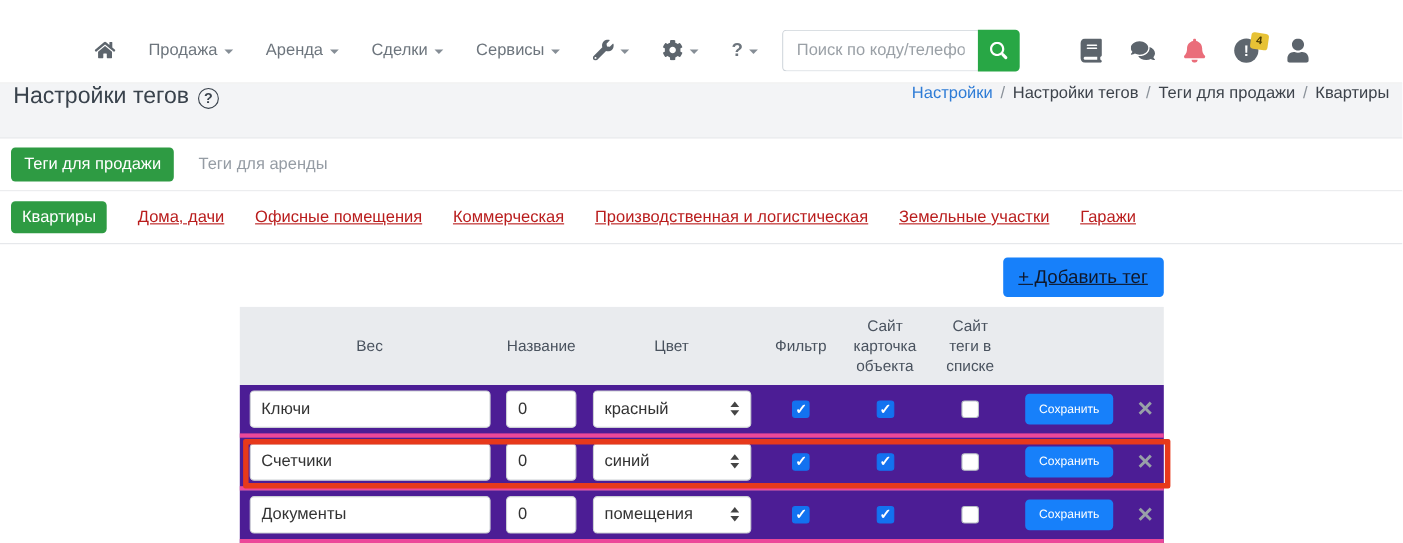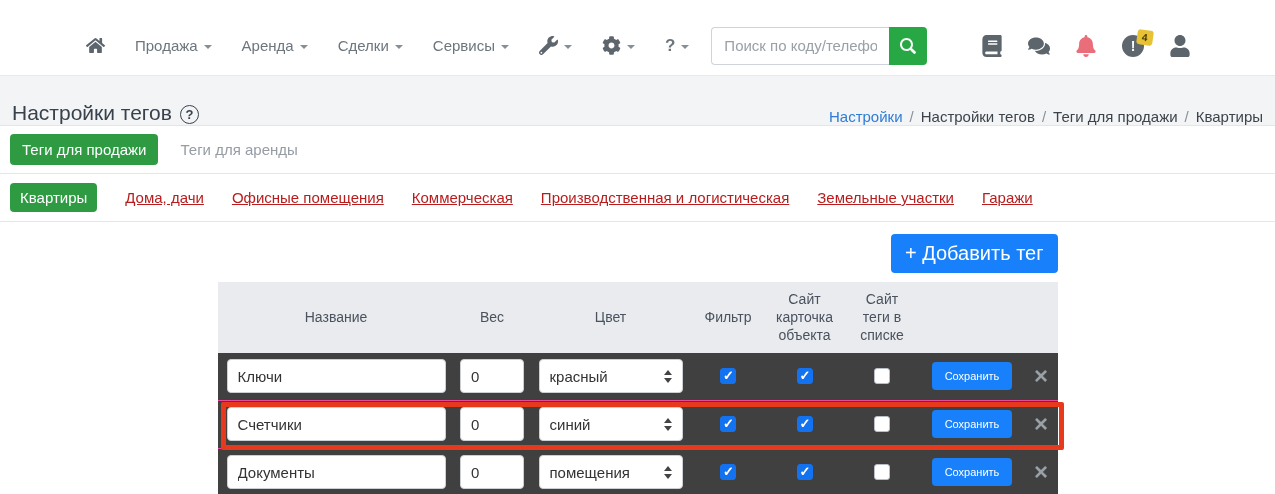--- a/index.html
+++ b/index.html
@@ -33,21 +33,21 @@
   .alert-wrap { position:relative; cursor:pointer; }
   .alert-circle { width:22px; height:22px; border-radius:50%; background:#5e666e; color:#fff;
                   font-weight:bold; font-size:14px; display:flex; align-items:center;
                   justify-content:center; }
   .alert-badge { position:absolute; top:-5px; right:-9px; background:#e7c235; color:#4a3b00;
                  font-size:10px; font-weight:bold; padding:2px 5px; border-radius:3px;
                  transform:rotate(8deg); }
 
   
   .page-header { height:50px; background:#f3f4f6; border-bottom:1px solid #e3e5e8;
-                 display:flex; align-items:flex-end; padding:0 12px; }
+                 display:flex; align-items:flex-start; padding:0 12px; }
   .page-title { font-size:21px; color:#39424c; display:flex; align-items:center; gap:8px; }
   .help-circle { width:19px; height:19px; border:1.7px solid #39424c; border-radius:50%;
                  font-size:13px; font-weight:bold; color:#39424c; display:inline-flex;
                  align-items:center; justify-content:center; margin-top:2px; }
   .breadcrumb { margin-left:auto; display:flex; align-items:center; gap:7px; font-size:15px; }
   .bc-link { color:#2e7cd6; cursor:pointer; }
   .bc-sep { color:#8a9199; }
   .bc-item { color:#3d434b; }
 
   
@@ -55,33 +55,33 @@
             align-items:center; padding:8px 10px; gap:28px; min-height:48px; }
   .pill-active { background:#2e9b43; color:#fff; border-radius:4px; padding:7px 12px;
                  font-size:15px; font-weight:500; cursor:pointer; white-space:nowrap; }
   .tab-plain { color:#959ca4; font-size:15px; cursor:pointer; white-space:nowrap; }
   .tab-plain2 { color:#b91c1c; font-size:15px; cursor:pointer; white-space:nowrap;text-decoration:underline; }
   .tabrow2 .pill-active { padding:6px 10px; }
 
   
   .content { padding-top:12px; }
   .toolbar { width:840px; margin:0 auto; text-align:right; }
-  .btn-blue { background:#1780fa; color:#ffffff; border:none; border-radius:4px;
-              padding:8px 14px; font-size:20px; cursor:pointer;
-              font-family:"Liberation Sans", sans-serif; }
+  .btn-blue { background:#1780fa; color:#0f172a; border:none; border-radius:4px;
+              padding:8px 14px; font-size:17px; cursor:pointer;
+              font-family:"Liberation Sans", sans-serif;text-decoration:underline; }
 
   .tag-table { width:840px; margin:9px auto 0; }
   .t-head, .t-row { display:grid;
       grid-template-columns:237px 75px 162px 73px 80px 75px 105px 33px;
       align-items:center; }
   .t-head { background:#e9ebee; min-height:62px; }
   .th { font-size:14px; font-weight:normal; color:#49525e; text-align:center;
         line-height:1.3; padding:8px 6px; }
-  .t-row { min-height:48px; border-bottom:1px solid #ec4899; position:relative;
-           background:#404040; }
+  .t-row { min-height:48px; border-bottom:4px solid #ec4899; position:relative;
+           background:#4c1d95; }
   .cell { display:flex; align-items:center; justify-content:center; }
   .txt-input { height:34px; border:1px solid #ccd0d4; border-radius:4px; padding:0 10px;
                font-size:15px; color:#333; width:calc(100% - 18px); margin:0 9px;
                font-family:"Liberation Sans", sans-serif; outline:none; }
   .num-input { height:34px; width:64px; border:1px solid #ccd0d4; border-radius:4px;
                padding:0 10px; font-size:15px; color:#333;
                font-family:"Liberation Sans", sans-serif; outline:none; }
   .select { height:34px; width:144px; border:1px solid #ccd0d4; border-radius:4px;
             background:#fff; display:flex; align-items:center; padding:0 10px;
             font-size:15px; color:#333; cursor:pointer; }
@@ -206,22 +206,22 @@
   <span class="tab-plain2">Гаражи</span>
 </div>
 
 <div class="content">
   <div class="toolbar">
     <button class="btn-blue">+ Добавить тег</button>
   </div>
 
   <div class="tag-table">
     <div class="t-head">
+      <div class="th">Вес</div>
       <div class="th">Название</div>
-      <div class="th">Вес</div>
       <div class="th">Цвет</div>
       <div class="th">Фильтр</div>
       <div class="th">Сайт карточка объекта</div>
       <div class="th">Сайт теги в списке</div>
       <div class="th"></div>
       <div class="th"></div>
     </div>
 
     <div class="t-row">
 

